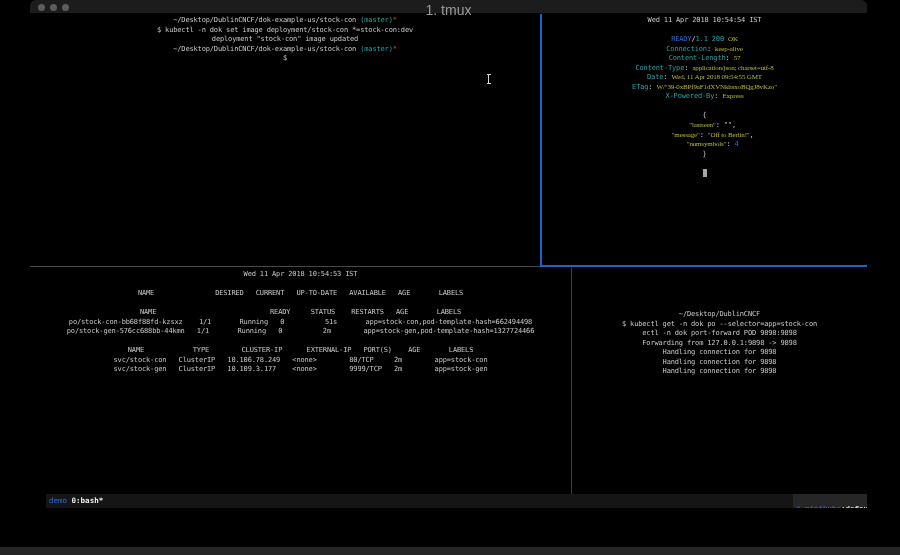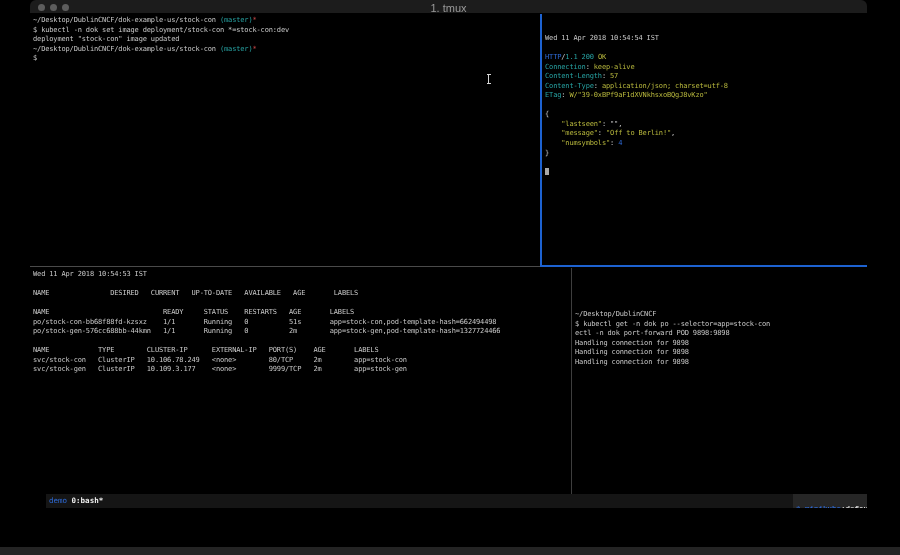--- a/index.html
+++ b/index.html
@@ -6,33 +6,33 @@
   html,body { background:#000; }
   .screen { position:relative; width:900px; height:555px; background:#000; overflow:hidden;
             font-family:"DejaVu Sans Mono", monospace; }
   .window { position:absolute; left:30px; top:0; width:837px; height:508px; background:#000;
             border-radius:6px 6px 0 0; overflow:hidden; }
   .titlebar { position:absolute; left:0; top:0; width:100%; height:14px; background:#1c1c1c;
               border-bottom:1px solid #000; }
   .lights { position:absolute; left:8px; top:3.5px; display:flex; gap:5px; }
   .light { width:7px; height:7px; border-radius:50%; background:#5d5d5d; }
   .wtitle { position:absolute; left:0; right:0; top:2px; text-align:center; color:#9a9a9a;
-            font-size:11px; font-family:"Liberation Sans", sans-serif; }
+            font-size:14px; font-family:"Liberation Sans", sans-serif; }
 
   .pane { position:absolute; overflow:hidden; padding:2px 3px; }
-  .tline { height:9.55px; line-height:9.55px; white-space:pre; font-size:7px; letter-spacing:-0.15px; }
+  .tline { height:9.55px; line-height:9.55px; white-space:pre; font-size:7px; letter-spacing:-0.15px;text-align:center; }
   .seg.fg     { color:#c9c9c9; }
   .seg.cyan   { color:#27a3a3; }
-  .seg.yellow { color:#b9b93d; }
+  .seg.yellow { color:#b9b93d;font-family:Liberation Serif, serif; }
   .seg.blue   { color:#2e6bd8; }
   .seg.red    { color:#c64848; }
   .seg.cursor { display:inline-block; width:4px; height:7.5px; background:#a8a8a8; vertical-align:middle; }
 
   .pane-tl { left:0;   top:14px;  width:510px; height:252px; }
-  .pane-tr { left:512px; top:14px; width:325px; height:291px;margin-top:18px; }
+  .pane-tr { left:512px; top:14px; width:325px; height:291px; }
   .pane-bl { left:0;   top:268px; width:541px; height:226px; }
   .pane-br { left:542px; top:268px; width:295px; height:226px;margin-top:40px; }
 
   .div-v-active { position:absolute; left:510px; top:14px; width:2px; height:252px; background:#1d62d1; }
   .div-h-active { position:absolute; left:510px; top:265px; width:327px; height:2px; background:#1d62d1; }
   .div-h-idle   { position:absolute; left:0; top:266px; width:510px; height:1px; background:#4a4a4a; }
   .div-v-idle   { position:absolute; left:541px; top:268px; width:1px; height:226px; background:#3e3e3e; }
 
   .statusbar { position:absolute; left:16px; top:494px; width:100%; height:32px; background:#151515;
                font-size:7.5px; line-height:14px; white-space:pre; }
@@ -67,25 +67,27 @@
     <div class="pane pane-tl">
         <div class="tline"><span class="seg fg">~/Desktop/DublinCNCF/dok-example-us/stock-con </span><span class="seg cyan">(master)</span><span class="seg red">*</span></div>
         <div class="tline"><span class="seg fg">$ kubectl -n dok set image deployment/stock-con *=stock-con:dev</span></div>
         <div class="tline"><span class="seg fg">deployment "stock-con" image updated</span></div>
         <div class="tline"><span class="seg fg">~/Desktop/DublinCNCF/dok-example-us/stock-con </span><span class="seg cyan">(master)</span><span class="seg red">*</span></div>
         <div class="tline"><span class="seg fg">$</span></div>
       </div>
     <div class="pane pane-tr">
         <div class="tline"><span class="seg fg">Wed 11 Apr 2018 10:54:54 IST</span></div>
         <div class="tline"></div>
-        <div class="tline"><span class="seg blue">HTTP</span><span class="seg fg">/</span><span class="seg cyan">1.1 200</span><span class="seg fg"> </span><span class="seg yellow">OK</span></div>
+        <div class="tline"><span class="seg blue">READY</span><span class="seg fg">/</span><span class="seg cyan">1.1 200</span><span class="seg fg"> </span><span class="seg yellow">OK</span></div>
         <div class="tline"><span class="seg cyan">Connection</span><span class="seg fg">: </span><span class="seg yellow">keep-alive</span></div>
         <div class="tline"><span class="seg cyan">Content-Length</span><span class="seg fg">: </span><span class="seg yellow">57</span></div>
         <div class="tline"><span class="seg cyan">Content-Type</span><span class="seg fg">: </span><span class="seg yellow">application/json; charset=utf-8</span></div>
+        <div class="tline"><span class="seg cyan">Date</span><span class="seg fg">: </span><span class="seg yellow">Wed, 11 Apr 2018 09:54:55 GMT</span></div>
         <div class="tline"><span class="seg cyan">ETag</span><span class="seg fg">: </span><span class="seg yellow">W/"39-0xBPf9aF1dXVNkhsxoBQgJ8vKzo"</span></div>
+        <div class="tline"><span class="seg cyan">X-Powered-By</span><span class="seg fg">: </span><span class="seg yellow">Express</span></div>
         <div class="tline"></div>
         <div class="tline"><span class="seg fg">{</span></div>
         <div class="tline"><span class="seg fg">    </span><span class="seg yellow">"lastseen"</span><span class="seg fg">: "",</span></div>
         <div class="tline"><span class="seg fg">    </span><span class="seg yellow">"message"</span><span class="seg fg">: </span><span class="seg yellow">"Off to Berlin!"</span><span class="seg fg">,</span></div>
         <div class="tline"><span class="seg fg">    </span><span class="seg yellow">"numsymbols"</span><span class="seg fg">: </span><span class="seg blue">4</span></div>
         <div class="tline"><span class="seg fg">}</span></div>
         <div class="tline"></div>
         <div class="tline"><span class="seg cursor"></span></div>
       </div>
     <div class="pane pane-bl">
@@ -98,20 +100,21 @@
         <div class="tline"><span class="seg fg">po/stock-gen-576cc688bb-44kmn   1/1       Running   0          2m        app=stock-gen,pod-template-hash=1327724466</span></div>
         <div class="tline"></div>
         <div class="tline"><span class="seg fg">NAME            TYPE        CLUSTER-IP      EXTERNAL-IP   PORT(S)    AGE       LABELS</span></div>
         <div class="tline"><span class="seg fg">svc/stock-con   ClusterIP   10.106.78.249   &lt;none&gt;        80/TCP     2m        app=stock-con</span></div>
         <div class="tline"><span class="seg fg">svc/stock-gen   ClusterIP   10.109.3.177    &lt;none&gt;        9999/TCP   2m        app=stock-gen</span></div>
       </div>
     <div class="pane pane-br">
         <div class="tline"><span class="seg fg">~/Desktop/DublinCNCF</span></div>
         <div class="tline"><span class="seg fg">$ kubectl get -n dok po --selector=app=stock-con</span></div>
         <div class="tline"><span class="seg fg">ectl -n dok port-forward POD 9898:9898</span></div>
+        <div class="tline"><span class="seg fg">Forwarding from 127.0.0.1:9898 -&gt; 9898</span></div>
         <div class="tline"><span class="seg fg">Handling connection for 9898</span></div>
         <div class="tline"><span class="seg fg">Handling connection for 9898</span></div>
         <div class="tline"><span class="seg fg">Handling connection for 9898</span></div>
       </div>
 
     <div class="div-v-active"></div>
     <div class="div-h-active"></div>
     <div class="div-h-idle"></div>
     <div class="div-v-idle"></div>
 

